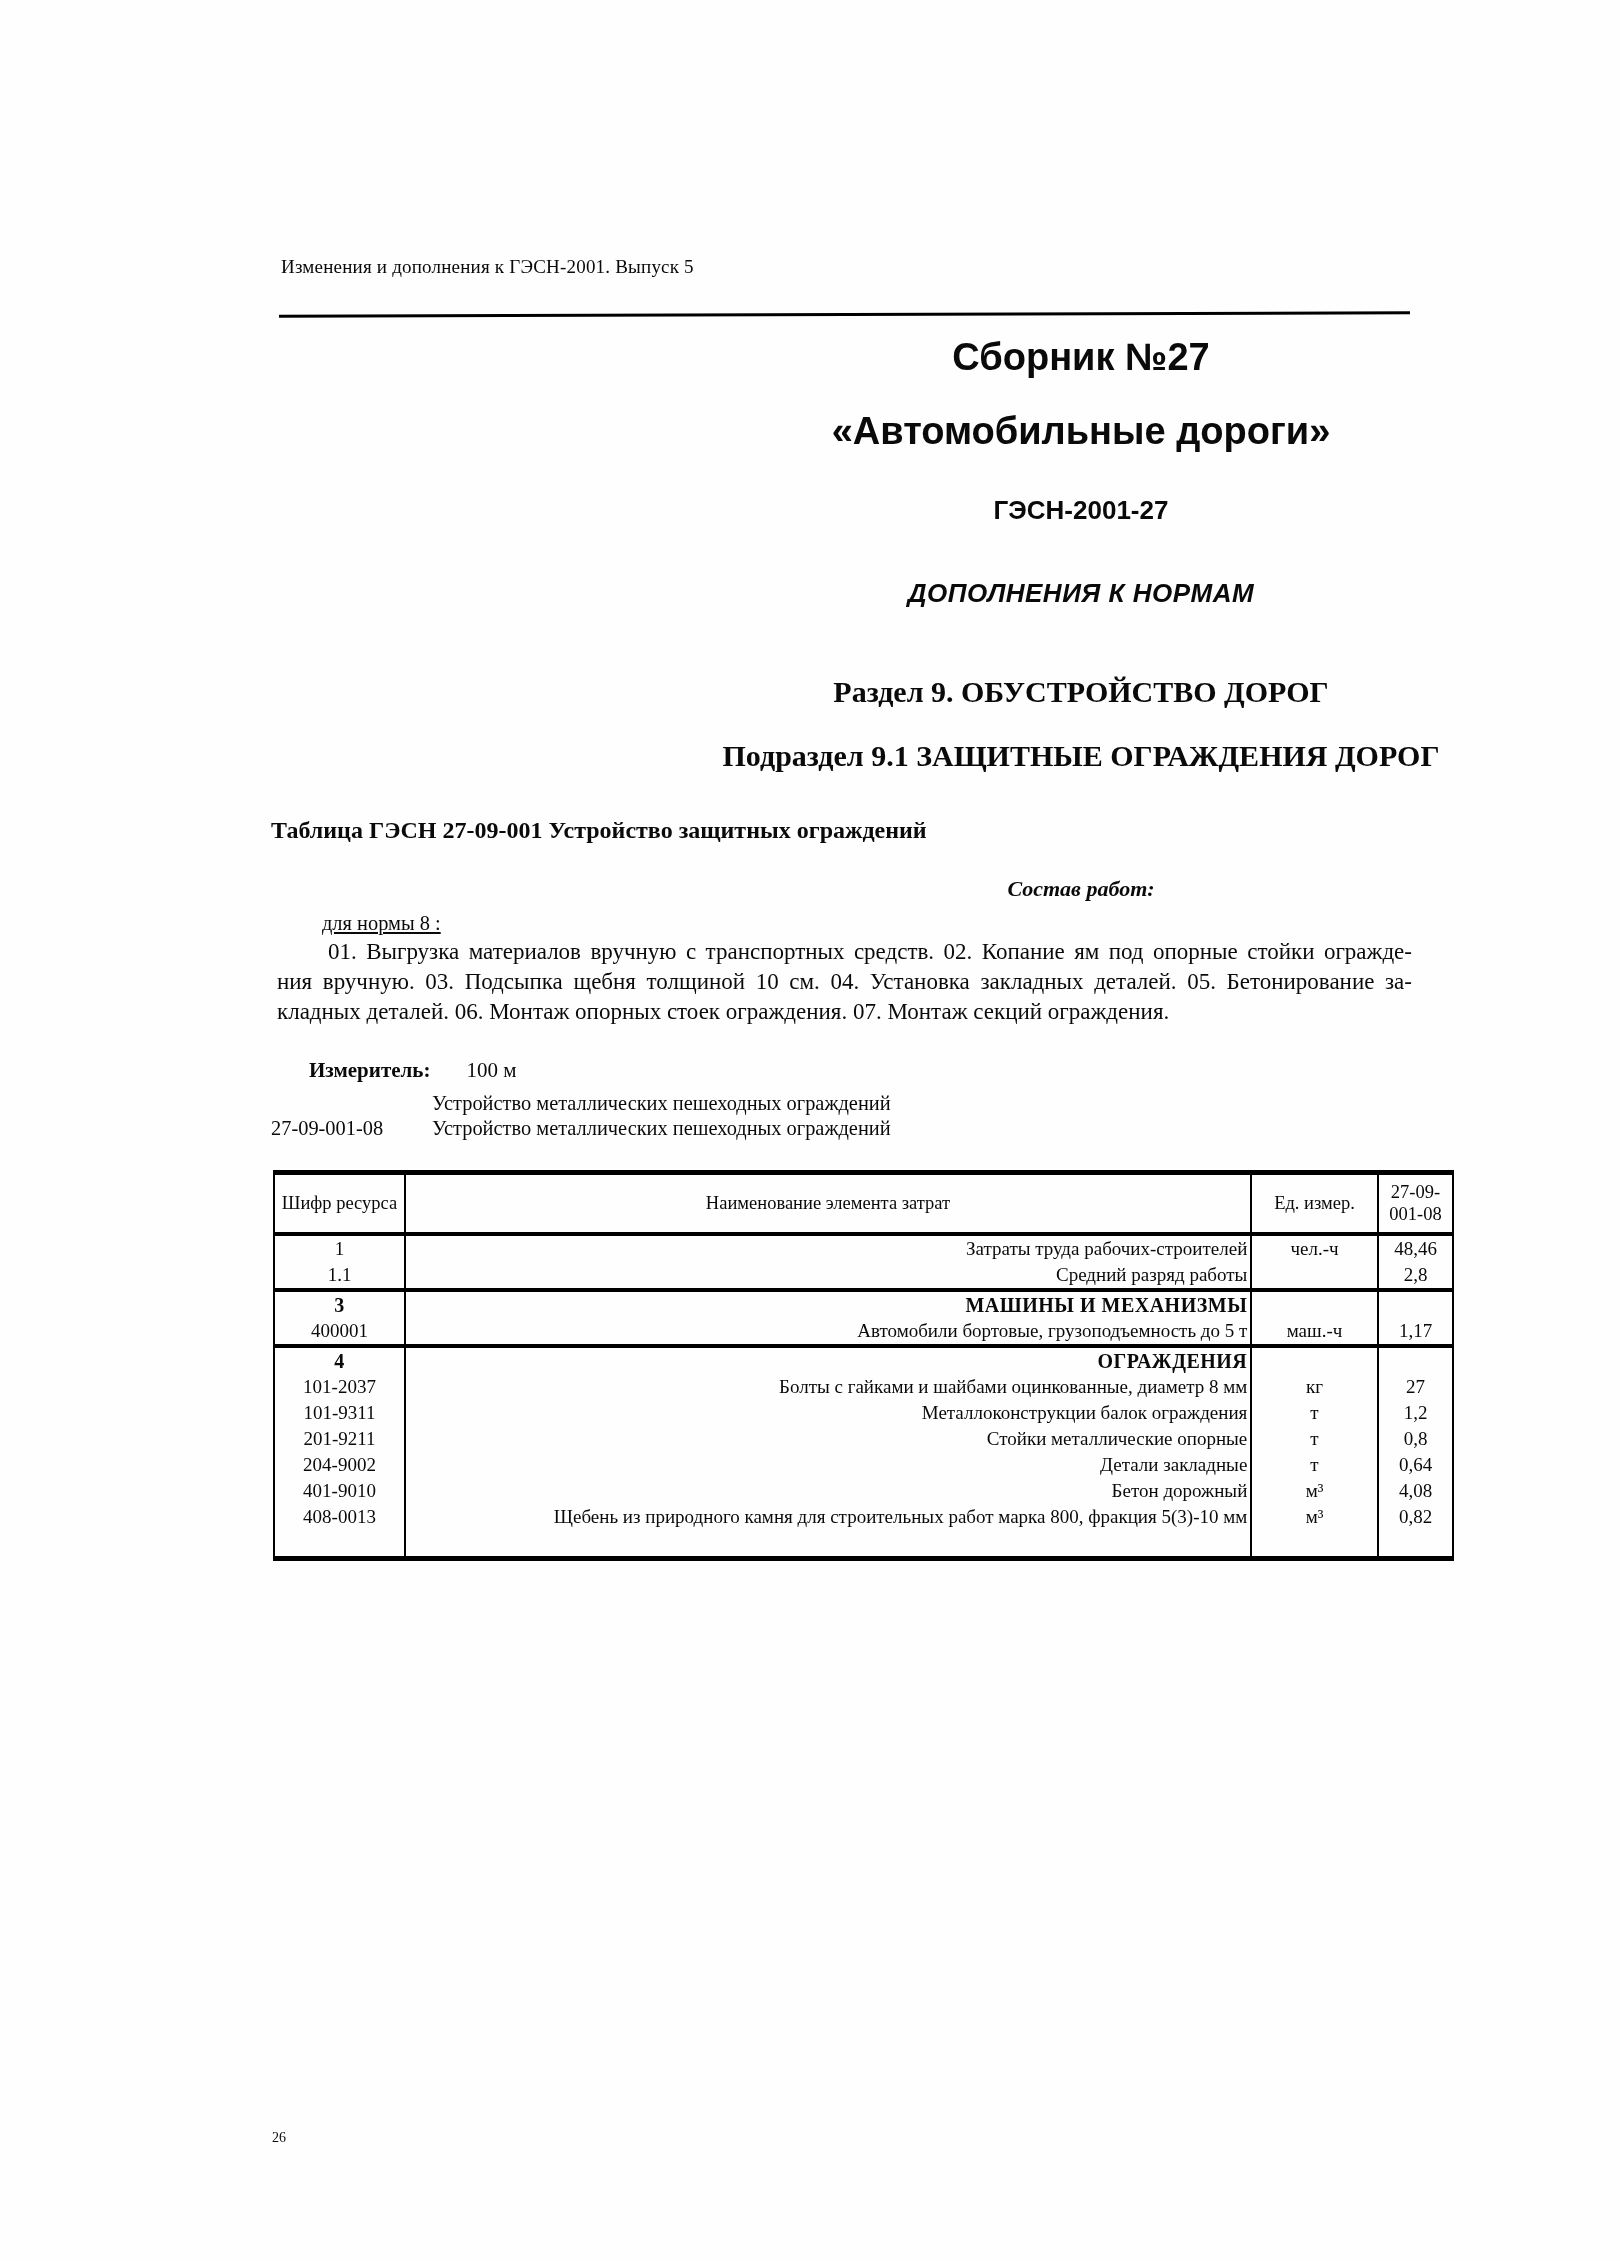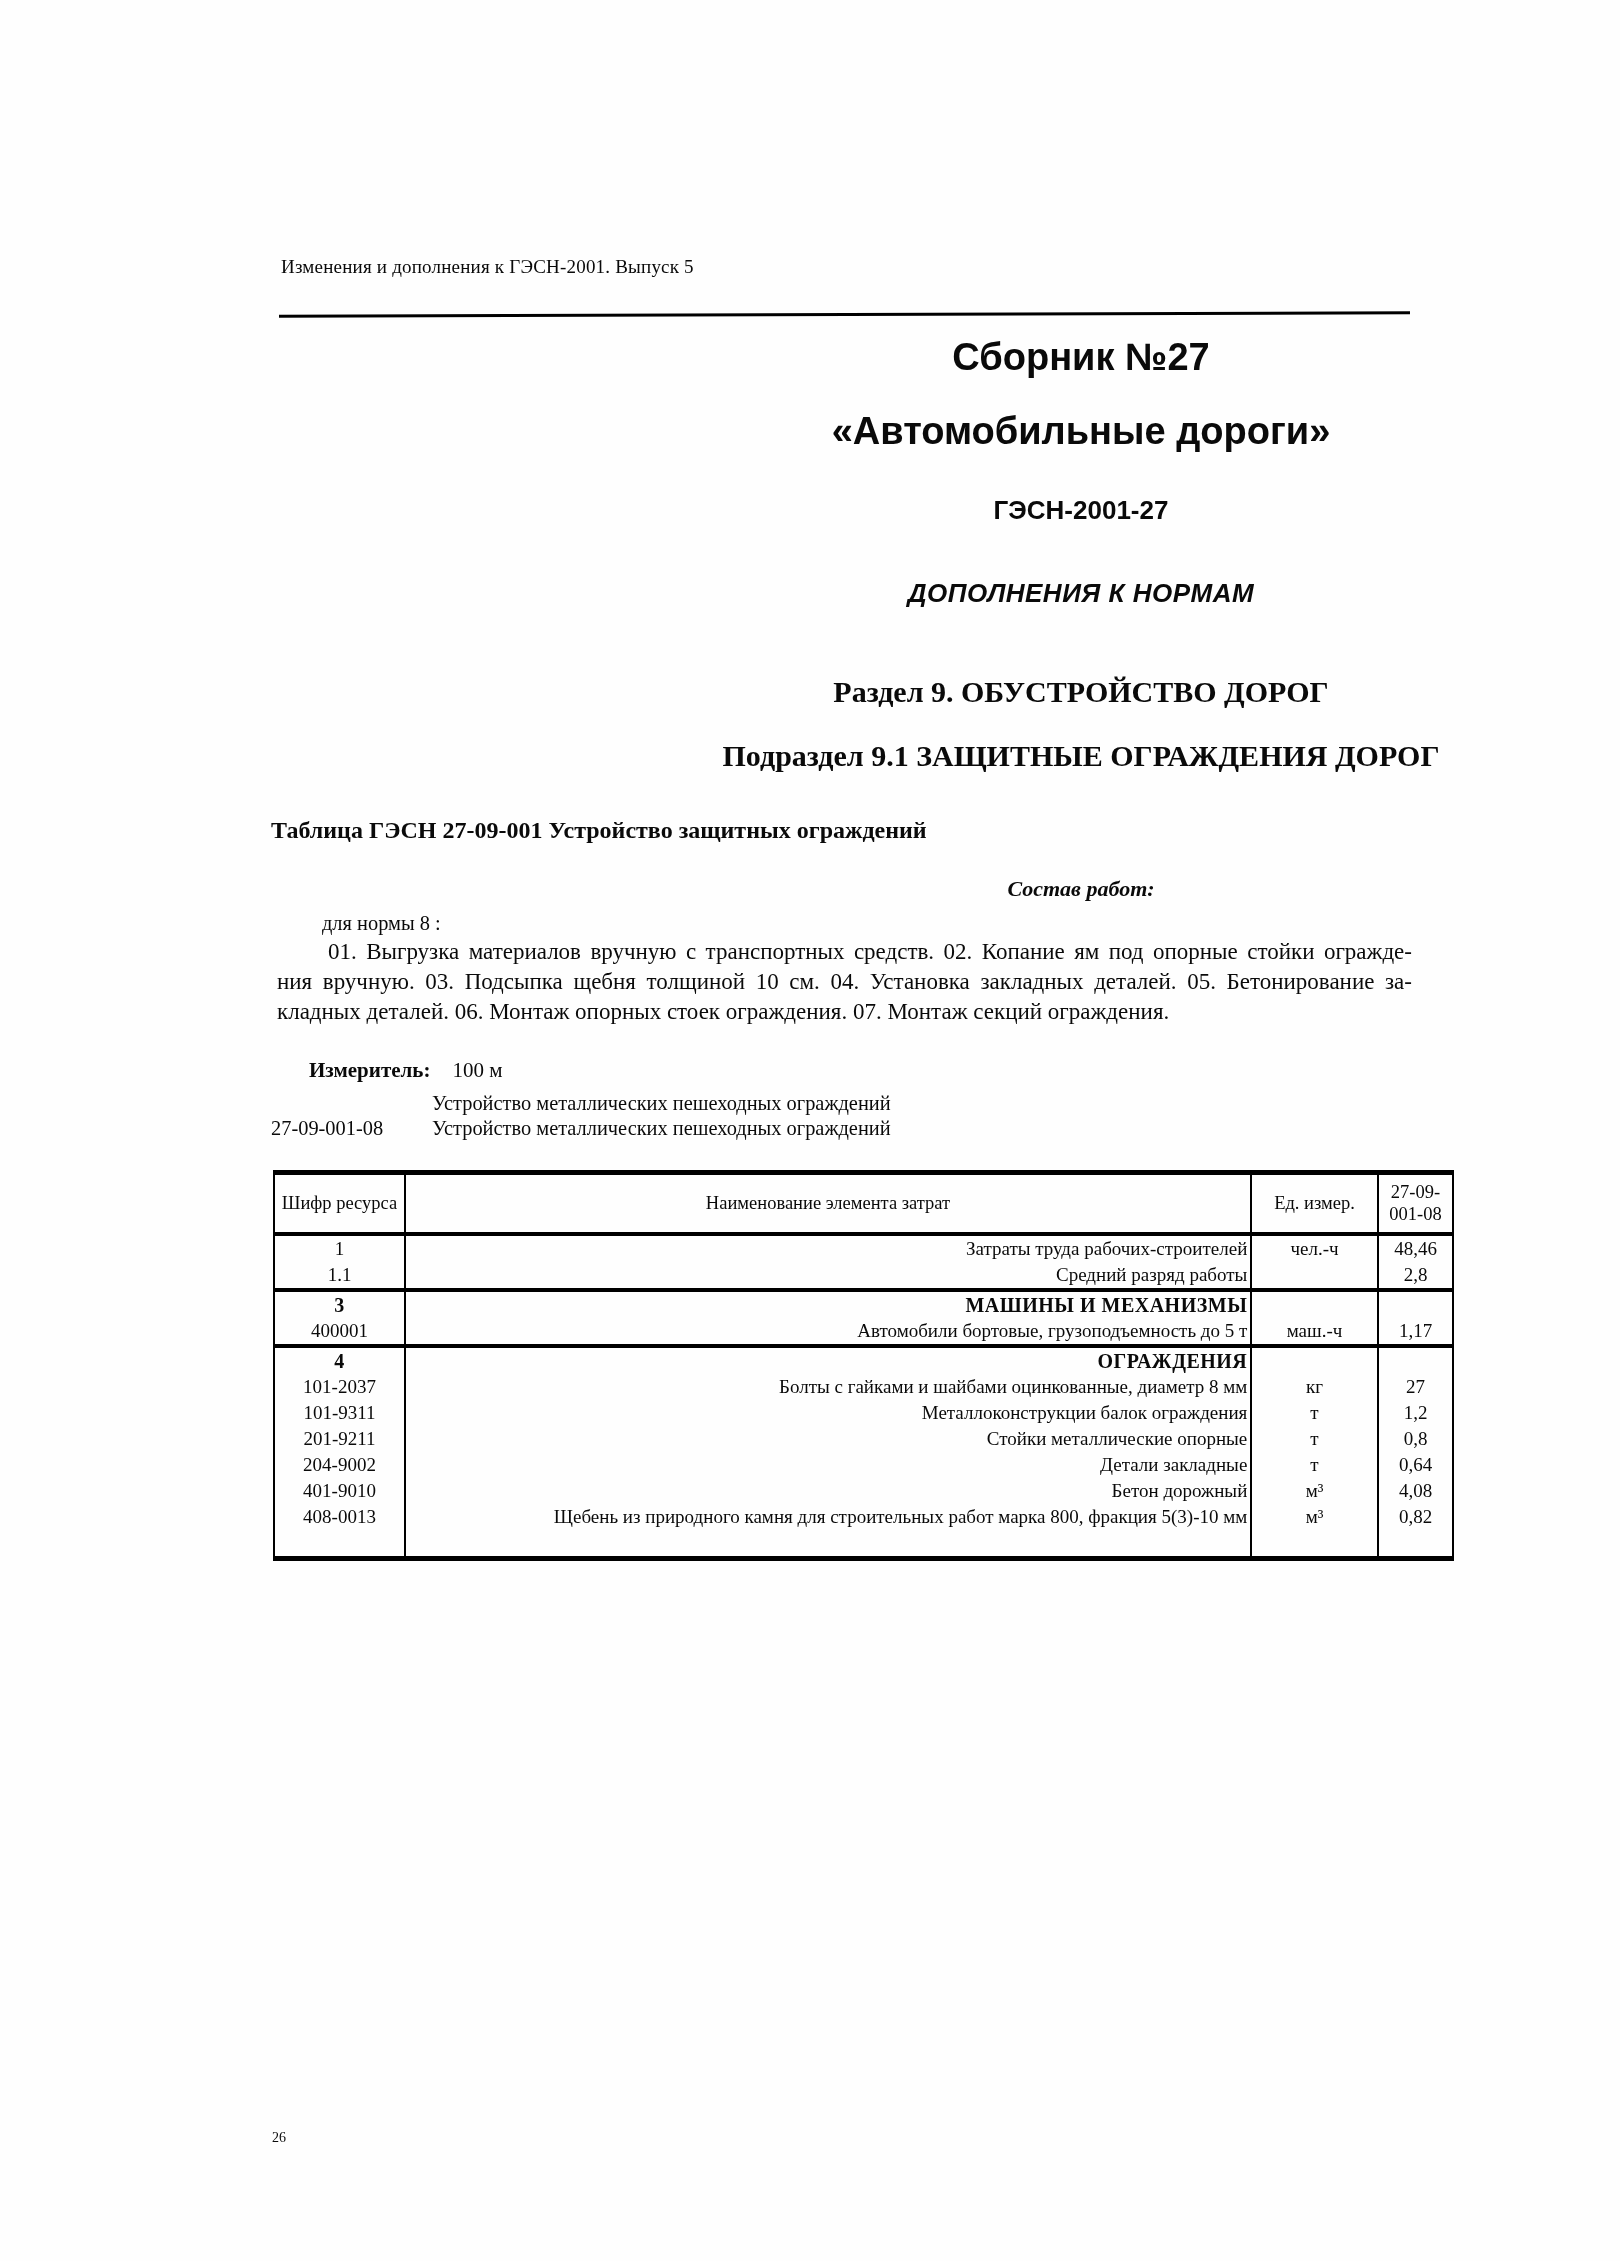--- a/index.html
+++ b/index.html
@@ -54,28 +54,28 @@
   .t-subsection { top:739px; font-weight:bold; font-size:30px; }
   .t-caption {
     top:817px; text-align:left;
     font-weight:bold; font-size:24px;
   }
   .comp-heading {
     top:876px;
     font-style:italic; font-weight:bold; font-size:22px;
   }
   .norm-scope {
-    top:912px; font-size:20.4px; padding-left:51px;
+    top:912px; font-size:20.4px; padding-left:51px;text-decoration:underline;
   }
   .comp-lines { top:937px; font-size:23px;margin-left:6px; }
   .comp-lines .work-line { line-height:30px; }
   .work-line.just { text-align:justify; text-align-last:justify; }
   .work-line.first { text-indent:51px; }
   .meter { top:1058px; font-size:21px; padding-left:38px; }
-  .meter .meter-label { font-weight:bold; margin-right:22px; }
+  .meter .meter-label { font-weight:bold; margin-right:36px; }
   .meter .meter-value { font-weight:normal; }
   .norm-block { top:1091px; font-size:20.4px; }
   .norm-group { padding-left:161px; line-height:25px; }
   .norm-line  { display:flex; line-height:25px; }
   .norm-code  { width:161px; flex:0 0 161px; }
   
   .resources {
     position:absolute; left:273px; top:1170px;
     width:1179px;
     border-collapse:collapse; table-layout:fixed;

